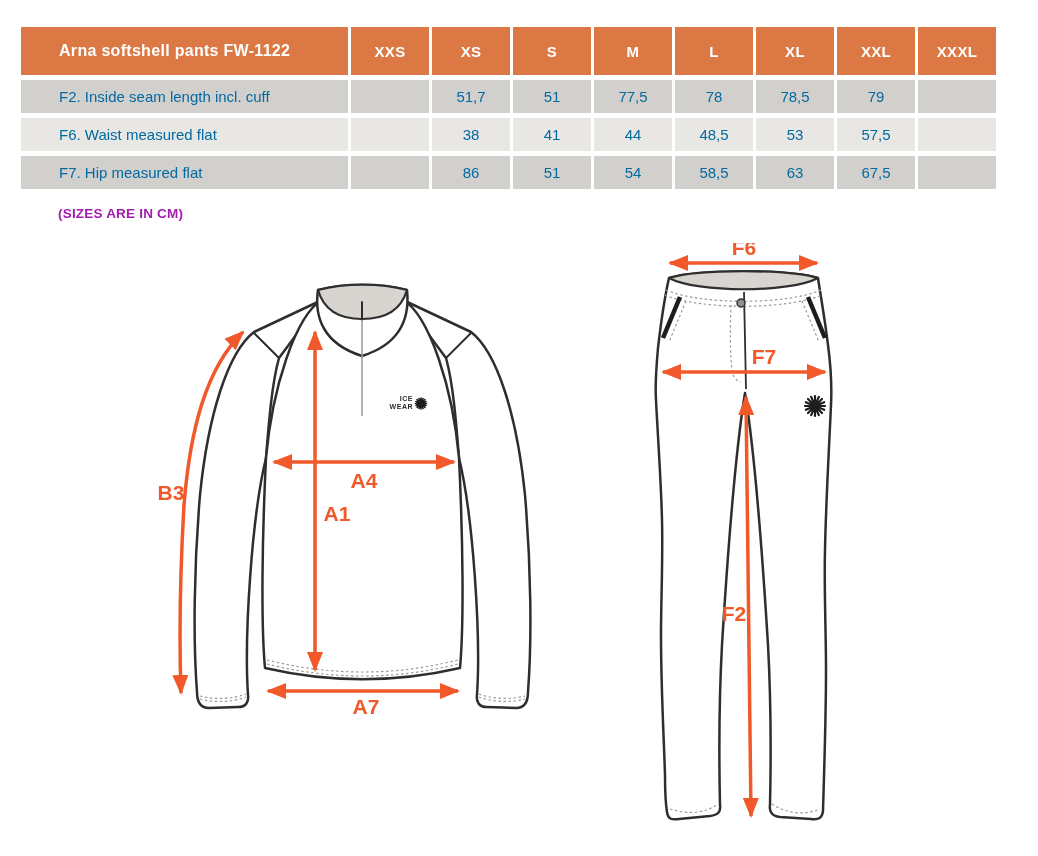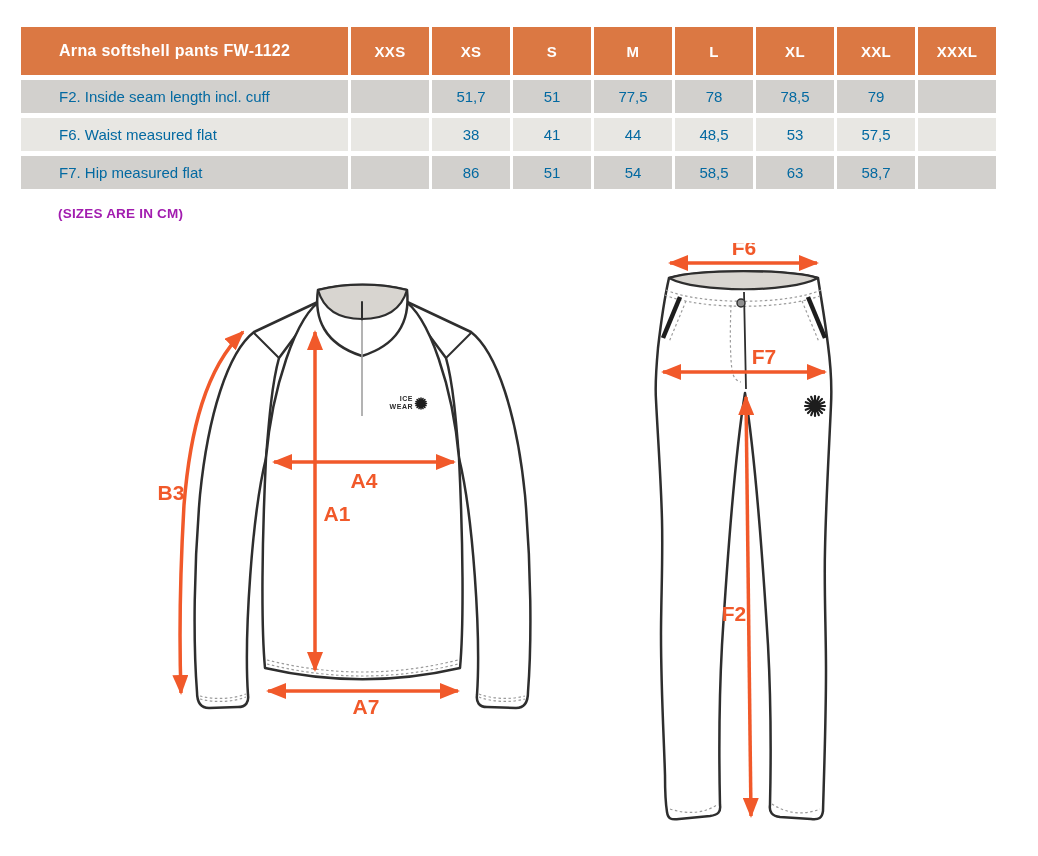--- a/index.html
+++ b/index.html
@@ -92,21 +92,21 @@
   </div>
 
   <div class="r row-a">
     <div class="cell label">F7. Hip measured flat</div>
     <div class="cell"></div>
     <div class="cell">86</div>
     <div class="cell">51</div>
     <div class="cell">54</div>
     <div class="cell">58,5</div>
     <div class="cell">63</div>
-    <div class="cell">58,7</div>
+    <div class="cell">67,5</div>
     <div class="cell"></div>
   </div>
 </div>
 
 <div class="note">(SIZES ARE IN CM)</div>
 
 <svg class="sweater-svg" width="450" height="480" viewBox="150 243 450 480" xmlns="http://www.w3.org/2000/svg">
   <defs>
     <marker id="ah" markerUnits="userSpaceOnUse" markerWidth="20" markerHeight="16" refX="18" refY="8" orient="auto-start-reverse">
       <path d="M0,0 L20,8 L0,16 Z" fill="#F1592A"></path>

